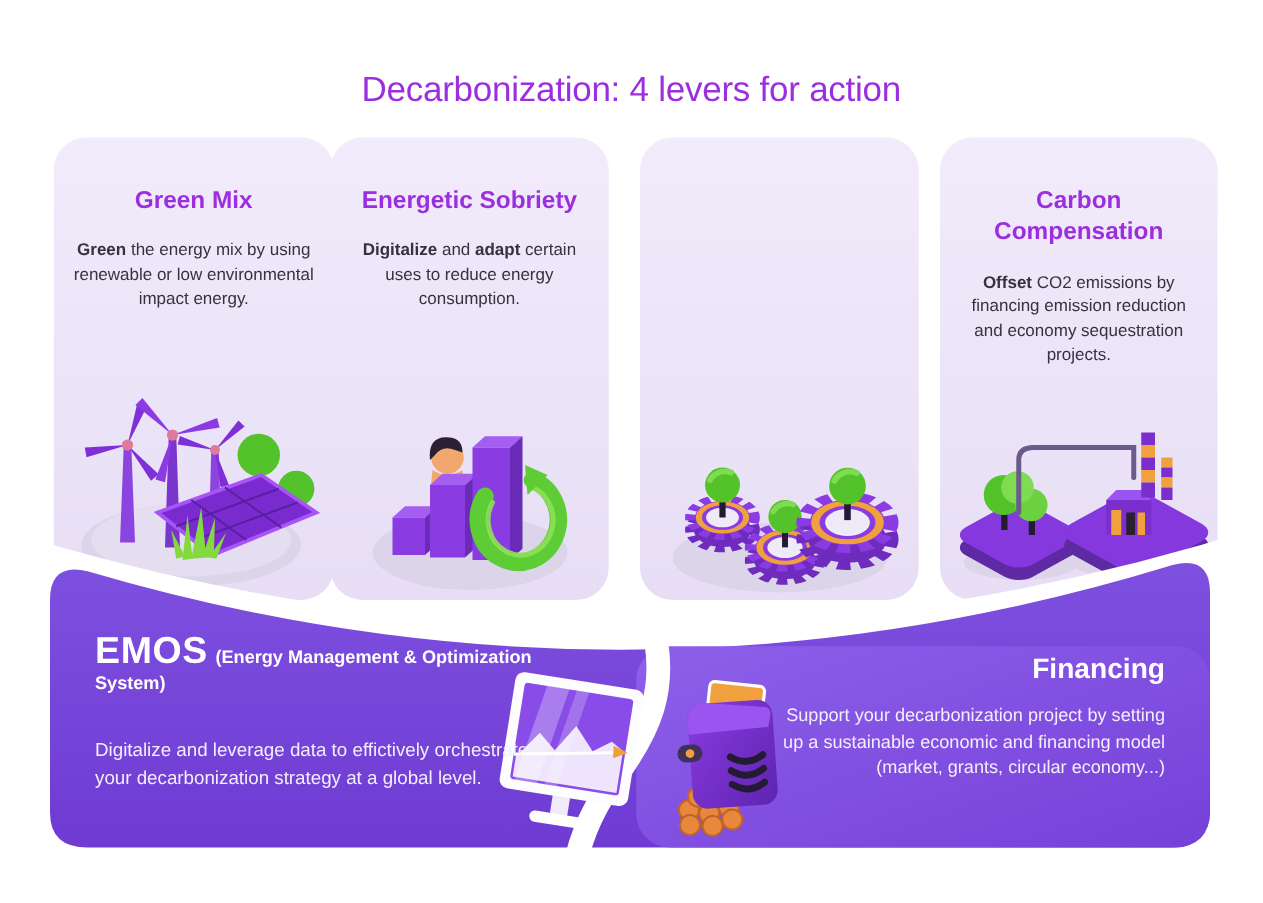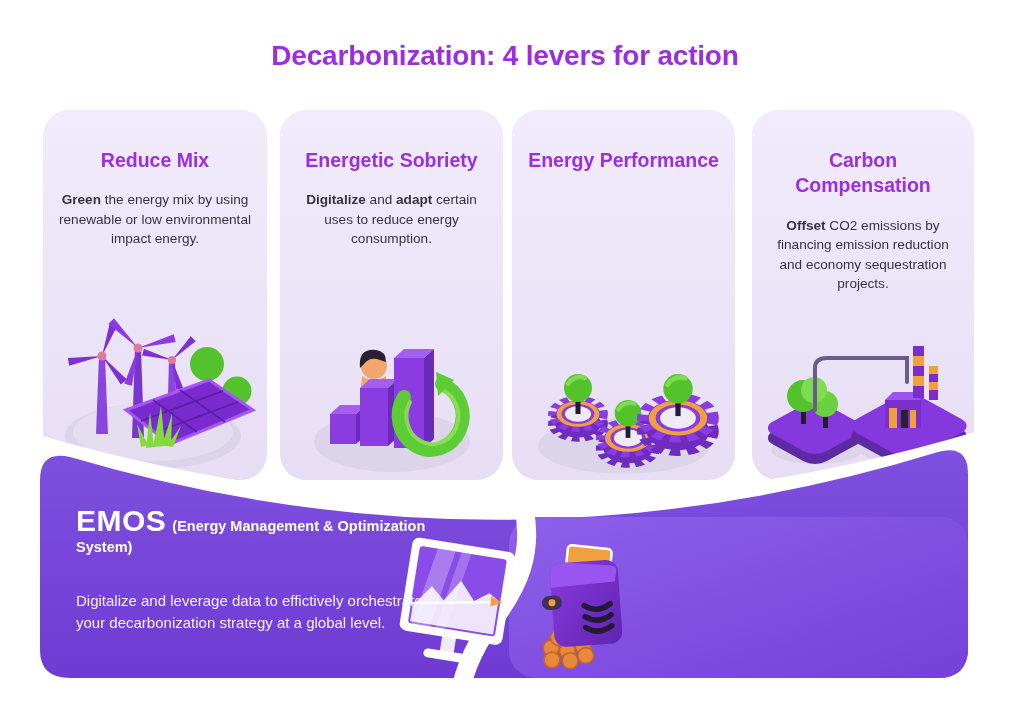--- a/index.html
+++ b/index.html
@@ -1,29 +1,29 @@
 <!DOCTYPE html>
 <html><head>
 <meta charset="utf-8">
 <style>
   html,body{margin:0;padding:0;background:#fff;}
   .stage{
     position:relative;width:1010px;height:722px;overflow:hidden;background:#ffffff;
     font-family:"Liberation Sans","DejaVu Sans",sans-serif;
   }
   .page-title{
-    position:absolute;top:40px;left:0;width:100%;text-align:center;
-    font-size:28px;font-weight:700;color:#9B2FE0;letter-spacing:-.2px;z-index:1;
+    position:absolute;top:56px;left:0;width:100%;text-align:center;
+    font-size:28px;font-weight:400;color:#9B2FE0;letter-spacing:-.2px;z-index:1;
   }
   .card{
     position:absolute;top:110px;height:370px;border-radius:26px;z-index:1;
     background:linear-gradient(180deg,#F1EBFB 0%,#E7DEF5 100%);
   }
   #card0{left:43px;width:224px}
-  #card1{left:280px;width:223px}
+  #card1{left:264px;width:223px}
   #card2{left:512px;width:223px}
   #card3{left:752px;width:222px}
   .card h2{
     margin:38px 14px 0;text-align:center;font-size:19.5px;line-height:1.3;
     color:#9B2FE0;font-weight:700;
   }
   .card .cbody{
     margin:17px auto 0;width:192px;text-align:center;font-size:13.6px;
     line-height:1.44;color:#38323F;
   }
@@ -39,21 +39,21 @@
   .fin-body{margin-top:15px;font-size:14.5px;line-height:1.42;color:#F3EEFC;}
 </style>
 </head>
 <body>
 
 <div class="stage">
 
   <div class="page-title">Decarbonization: 4 levers for action</div>
 
   <div class="card" id="card0">
-    <h2>Reduce Mix</h2>
+    <h2>Green Mix</h2>
     <div class="cbody"><span class="b">Green</span><span> the energy mix by using renewable or low environmental impact energy.</span></div>
     <svg class="illus" width="212" height="182" viewBox="0 0 212 182">
       <ellipse cx="104" cy="140" rx="88" ry="33" fill="#DCD5EA"></ellipse>
       <ellipse cx="104" cy="136" rx="80" ry="29" fill="#E4DEF0"></ellipse>
 
       <g>
         <path d="M50 60 L56 60 L59 138 L47 138 Z" fill="#8C44E0"></path>
         <path d="M86 52 L92 52 L95 142 L83 142 Z" fill="#7A36CC"></path>
         <path d="M120 64 L126 64 L128 134 L118 134 Z" fill="#8C44E0"></path>
         <g transform="translate(53,60)">
@@ -130,21 +130,20 @@
 
       <g fill="none" stroke-linecap="round">
         <path d="M112 87 A 32 34 0 1 0 150 74" stroke="#5ECC35" stroke-width="14"></path>
         <path d="M118 92 A 26 28 0 1 0 150 80" stroke="#8FE05A" stroke-width="4" opacity=".9"></path>
         <polygon points="144,62 162,70 146,86" fill="#5ECC35" stroke="none"></polygon>
       </g>
     </svg>
   </div>
 
   <div class="card" id="card2">
-    <h2>Energy Performance</h2>
     <svg class="illus" width="204" height="148" viewBox="0 0 204 148">
       <defs>
         <g id="gearG">
           <g transform="translate(0,12) scale(1,0.6)">
             <circle r="30" fill="none" stroke="#6F2BBE" stroke-width="13" stroke-dasharray="9 6"></circle>
             <circle r="28" fill="#6F2BBE"></circle>
           </g>
           <g transform="scale(1,0.6)">
             <circle r="30" fill="none" stroke="#8A3BE2" stroke-width="13" stroke-dasharray="9 6"></circle>
             <circle r="27" fill="#8A3BE2"></circle>
@@ -288,14 +287,18 @@
     </g>
   </svg>
 
   <div class="emos-block">
     <div>
       <span class="emos-head">EMOS</span><span class="emos-sub">(Energy Management &amp; Optimization System)</span>
     </div>
     <div class="emos-body">Digitalize and leverage data to effictively orchestrate your decarbonization strategy at a global level.</div>
   </div>
 
+  <div class="fin-block">
+    <div class="fin-head">Financing</div>
+    <div class="fin-body">Support your decarbonization project by setting up a sustainable economic and financing model (market, grants, circular economy...)</div>
+  </div>
 
 </div>
 
 </body></html>

